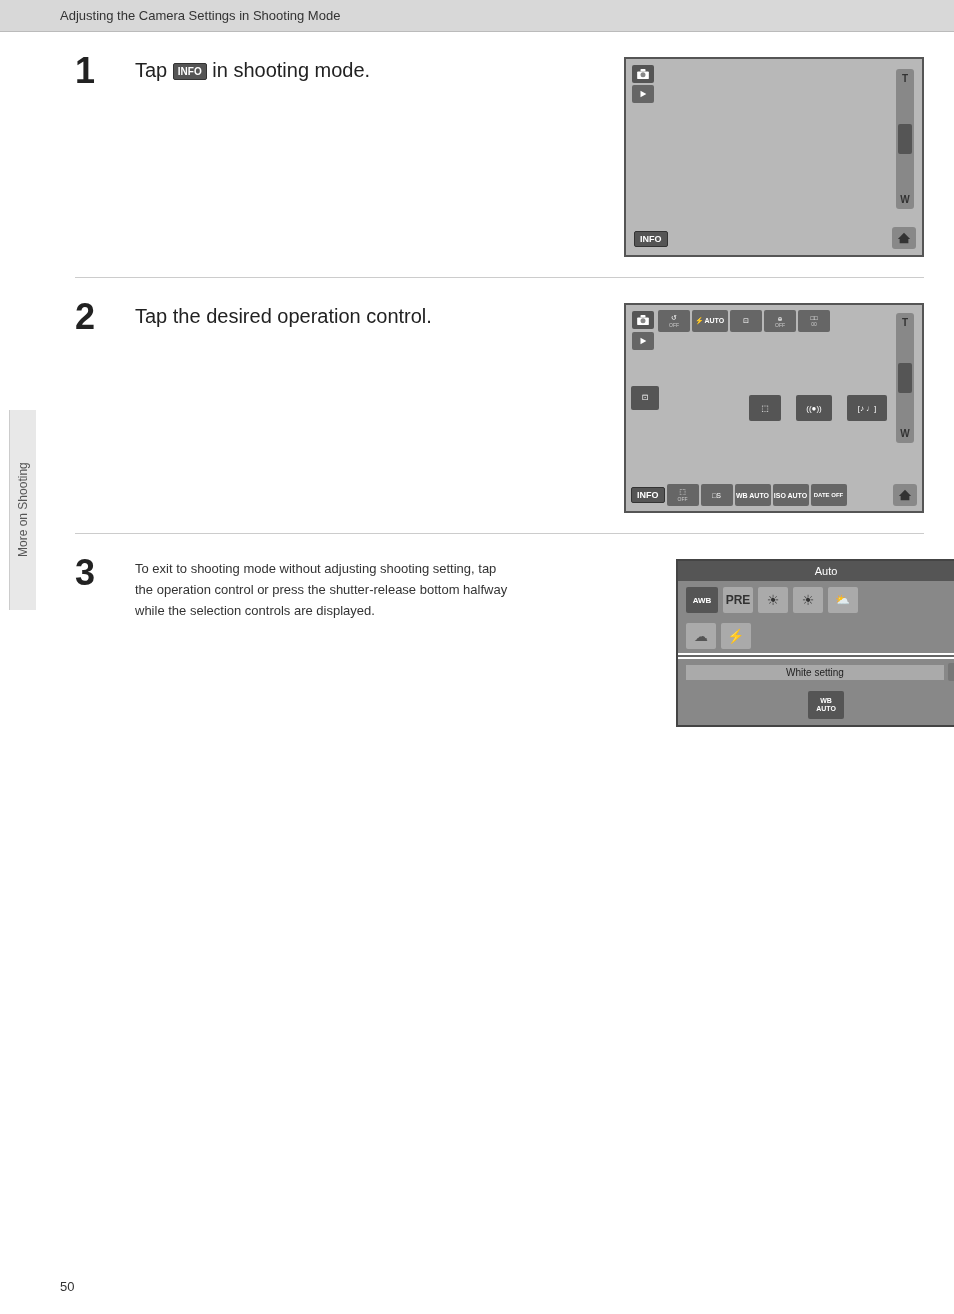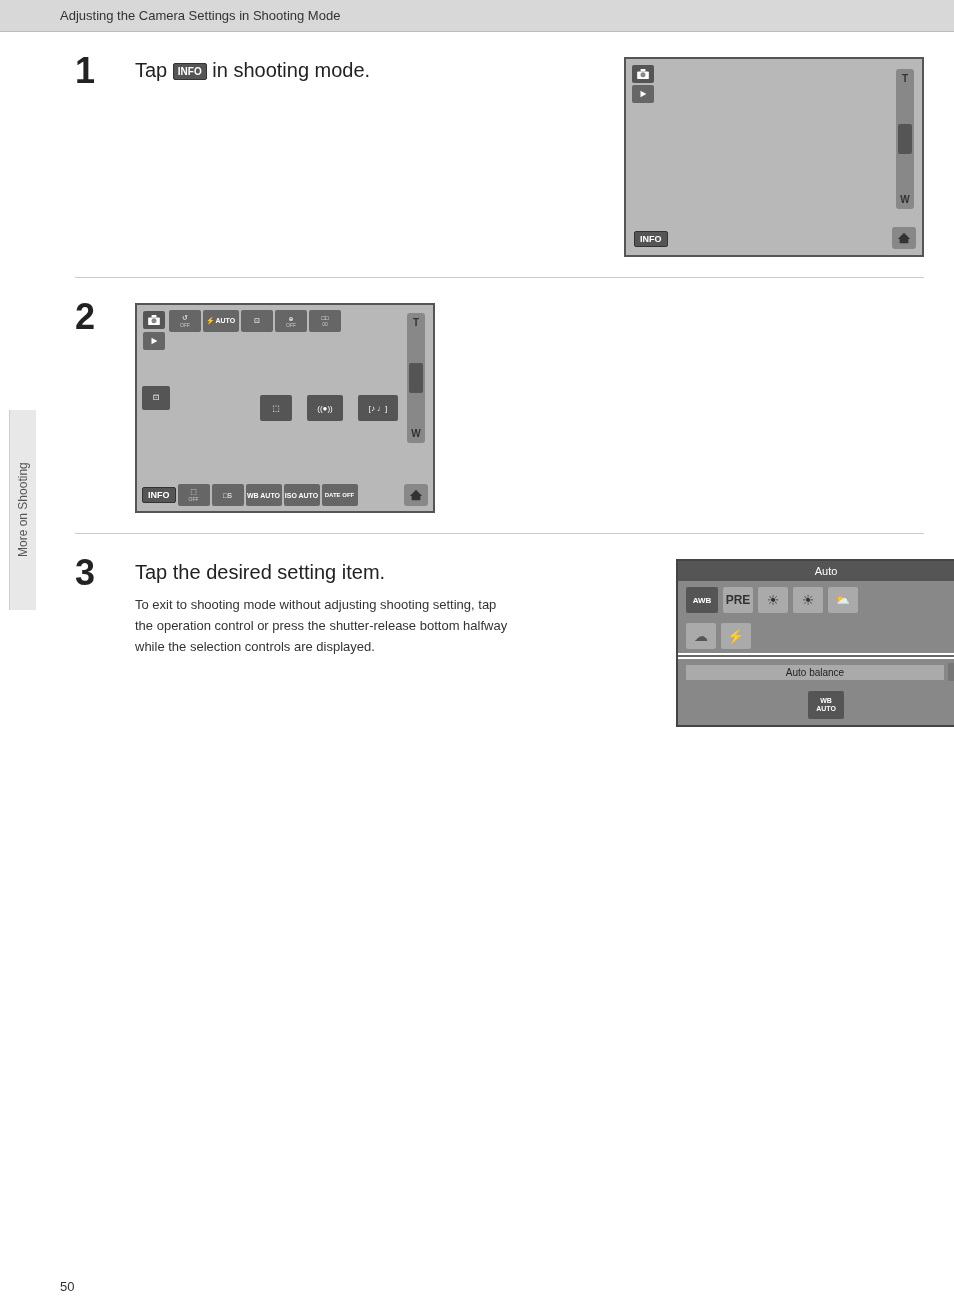--- a/index.html
+++ b/index.html
@@ -390,20 +390,23 @@
           <svg viewBox="0 0 16 16" width="14" height="14" fill="#333">
             <polygon points="8,2 15,9 13,9 13,14 3,14 3,9 1,9"></polygon>
           </svg>
         </div>
       </div>
     </div>
   </div>
 
   <div class="step-row">
     <div class="step-number">2</div>
+    <div class="step-content">
+      <div class="step-title">Tap the desired operation control.</div>
+    </div>
     <div class="step-image">
 
       <div class="camera-screen screen2" style="height:210px;">
 
         <div style="position:absolute;left:6px;top:6px;display:flex;flex-direction:column;gap:3px;">
           <div class="cam-icon cam-icon-filled">
             <svg viewBox="0 0 16 12" width="14" height="10" fill="white">
               <rect x="1" y="3" width="14" height="9" rx="1"></rect>
               <rect x="5" y="0" width="6" height="3" rx="1"></rect>
               <circle cx="8" cy="7" r="3" fill="#888"></circle>
@@ -483,21 +486,20 @@
             </svg>
           </div>
         </div>
       </div>
     </div>
   </div>
 
   <div class="step-row" style="border-bottom:none;">
     <div class="step-number">3</div>
     <div class="step-content">
-      <div class="step-title">Tap the desired setting item.</div>
       <div class="step-description">
         <p>To exit to shooting mode without adjusting shooting setting, tap the operation control or press the shutter-release bottom halfway while the selection controls are displayed.</p>
       </div>
     </div>
     <div class="step-image step3-image-container">
 
       <div class="screen3-wrapper">
         <div class="screen3-header">Auto</div>
 
         <div class="screen3-icons-row">
@@ -523,21 +525,21 @@
             <span style="font-size:14px;color:#555;">☁</span>
           </div>
           <div style="width:30px;height:26px;background:#aaa;border-radius:2px;display:flex;align-items:center;justify-content:center;">
             <span style="font-size:14px;color:#555;">⚡</span>
           </div>
         </div>
 
         <div style="height:2px;background:#666;margin:2px 0;"></div>
 
         <div class="screen3-label-bar">
-          <div class="screen3-label">Auto balance</div>
+          <div class="screen3-label">White setting</div>
           <div class="screen3-help">?</div>
         </div>
 
         <div class="screen3-bottom">
           <div class="wb-auto-icon">
             <span style="font-size:7px;color:white;font-weight:bold;text-align:center;line-height:1.2;">WB<br>AUTO</span>
           </div>
         </div>
       </div>
     </div>

